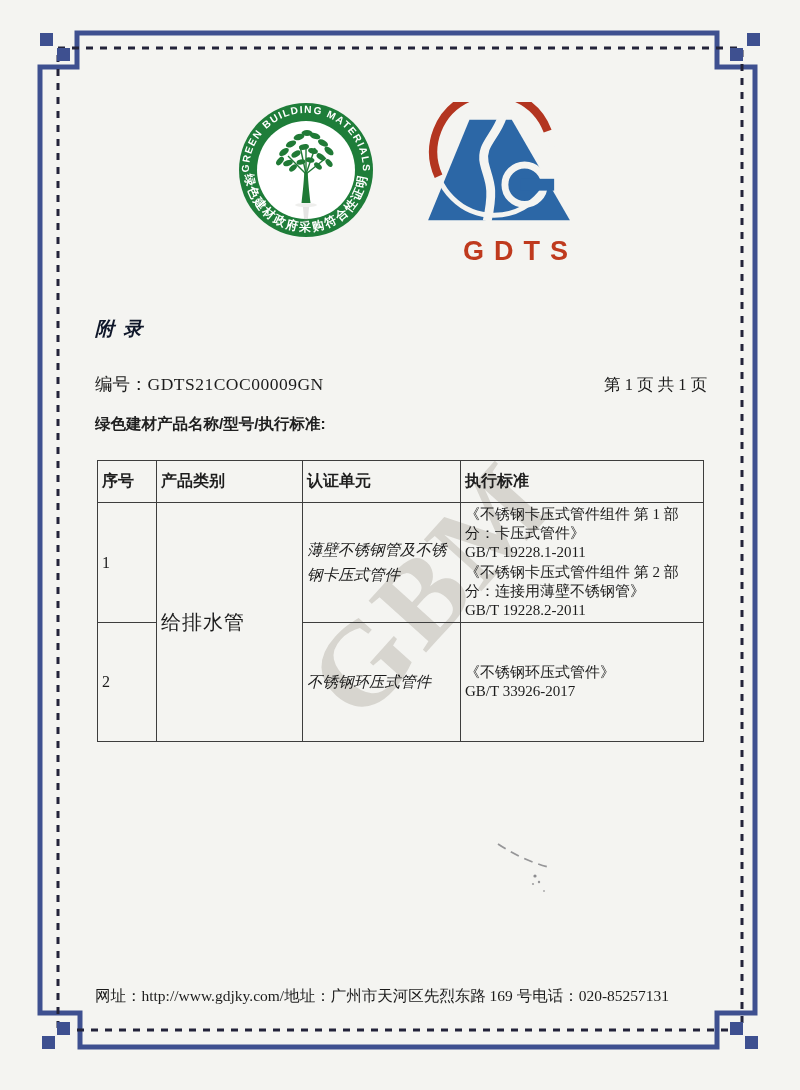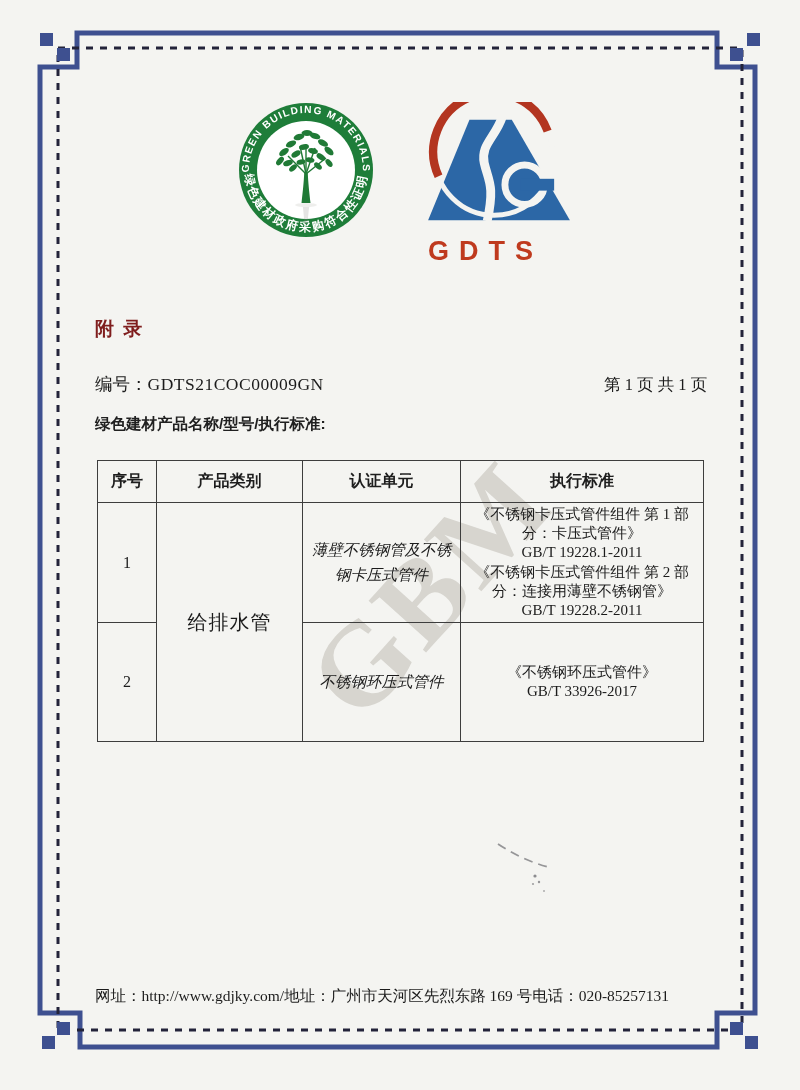--- a/index.html
+++ b/index.html
@@ -4,31 +4,31 @@
 <style>
   html,body{margin:0;padding:0;background:#e8e8e6;}
   .page{
     position:relative;width:800px;height:1090px;margin:0 auto;
     background:#f4f4f1;overflow:hidden;
     font-family:"Liberation Serif","DejaVu Serif",serif;color:#1b1b1b;
   }
   .frame-svg{position:absolute;left:0;top:0;pointer-events:none;}
   
   .green-logo{position:absolute;left:236px;top:100px;width:140px;height:140px;}
-  .gdts-logo{position:absolute;left:420px;top:102px;width:158px;text-align:left;}
+  .gdts-logo{position:absolute;left:420px;top:102px;width:158px;text-align:right;}
   .gdts-text{
     font-family:"Liberation Sans","DejaVu Sans",sans-serif;
     font-weight:bold;font-size:27px;letter-spacing:10px;color:#bf3a1e;
     margin-top:2px;padding-left:8px;
   }
   
   .doc-title{
     position:absolute;left:95px;top:316px;
     font-family:"Liberation Sans","DejaVu Sans",sans-serif;
-    font-size:19px;font-weight:600;color:#7f1d1d;letter-spacing:2px;
+    font-size:19px;font-weight:600;color:#0f172a;letter-spacing:2px;font-style:italic;
   }
   .number-line{position:absolute;left:95px;top:372px;font-size:17.5px;}
   .number-line .num-val{letter-spacing:0.5px;}
   .page-info{position:absolute;left:588px;top:374px;font-size:16.5px;margin-left:16px;}
   .section-label{
     position:absolute;left:95px;top:414px;
     font-family:"Liberation Sans","DejaVu Sans",sans-serif;
     font-size:15.5px;font-weight:600;color:#202020;
   }
   
@@ -42,21 +42,21 @@
     font-size:118px;font-weight:bold;letter-spacing:4px;
     color:rgba(158,152,142,0.34);
     transform:rotate(-48deg);
   }
   
   .cert-table{
     position:absolute;left:97px;top:460px;width:606px;z-index:2;
     border-collapse:collapse;table-layout:fixed;background:transparent;
   }
   .cert-table td,.cert-table th{
-    border:1.6px solid #3d3d3d;padding:2px 4px;text-align:center;vertical-align:middle;
+    border:1.6px solid #3d3d3d;padding:2px 4px;text-align:left;vertical-align:middle;
     background:transparent;font-weight:normal;
   }
   .cert-table th{
     font-family:"Liberation Sans","DejaVu Sans",sans-serif;
     font-size:16px;font-weight:600;color:#1d1d1d;
   }
   .row-no{font-size:16px;}
   .cell-unit{font-size:15.5px;white-space:pre-line;line-height:1.6;font-style:italic;}
   .cell-category{font-size:20px;letter-spacing:1px;}
   .cell-standards{font-size:15px;white-space:pre-line;line-height:1.28;}

